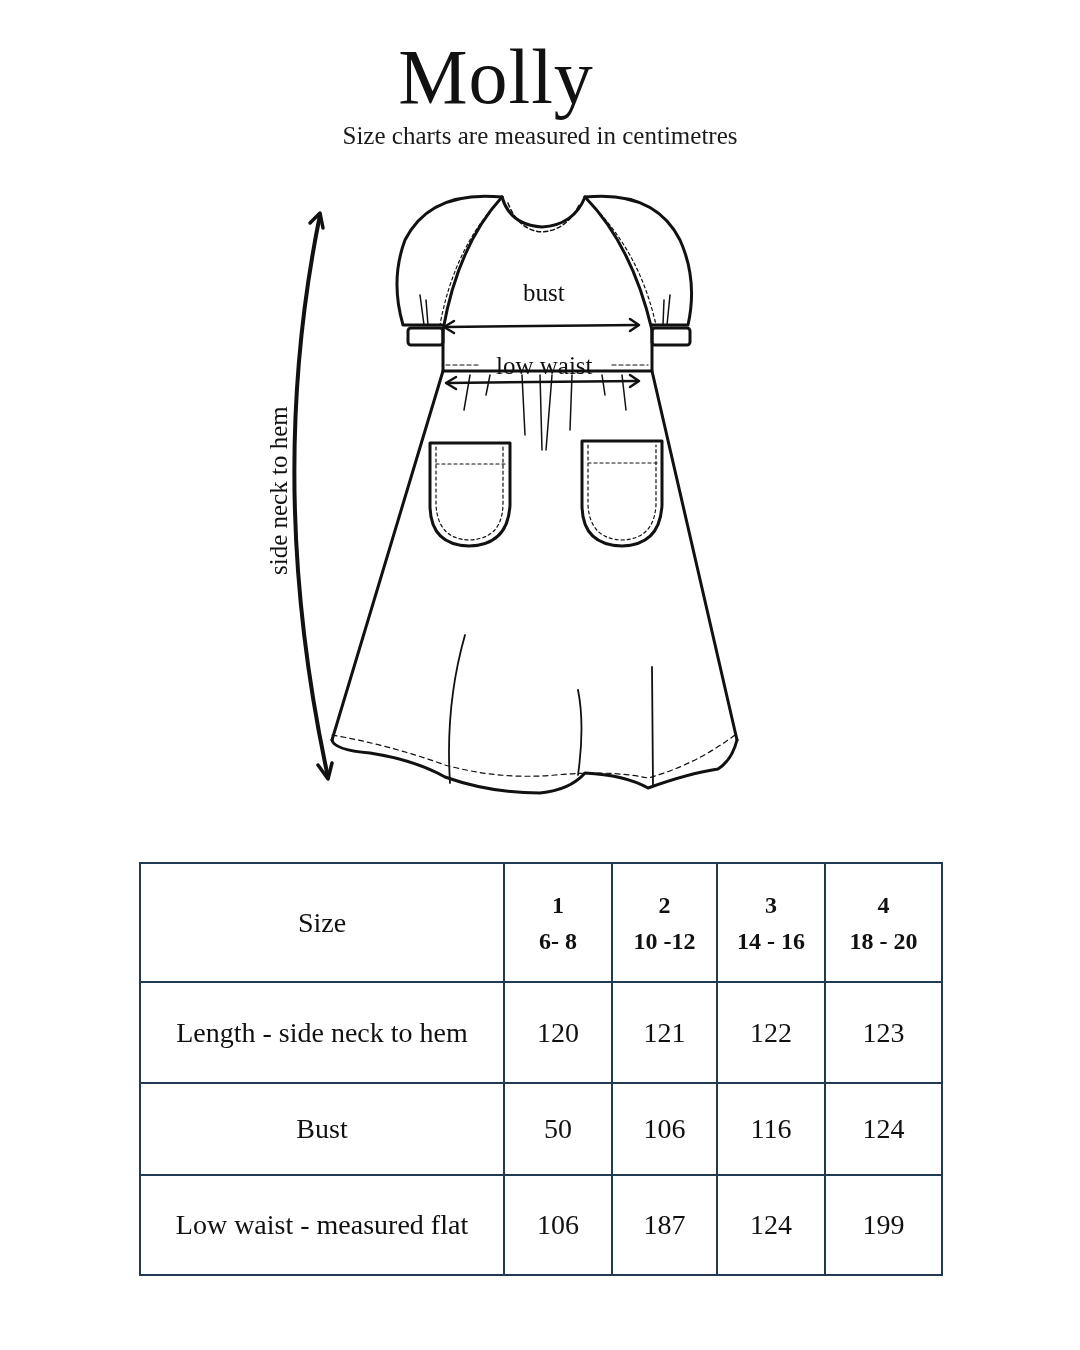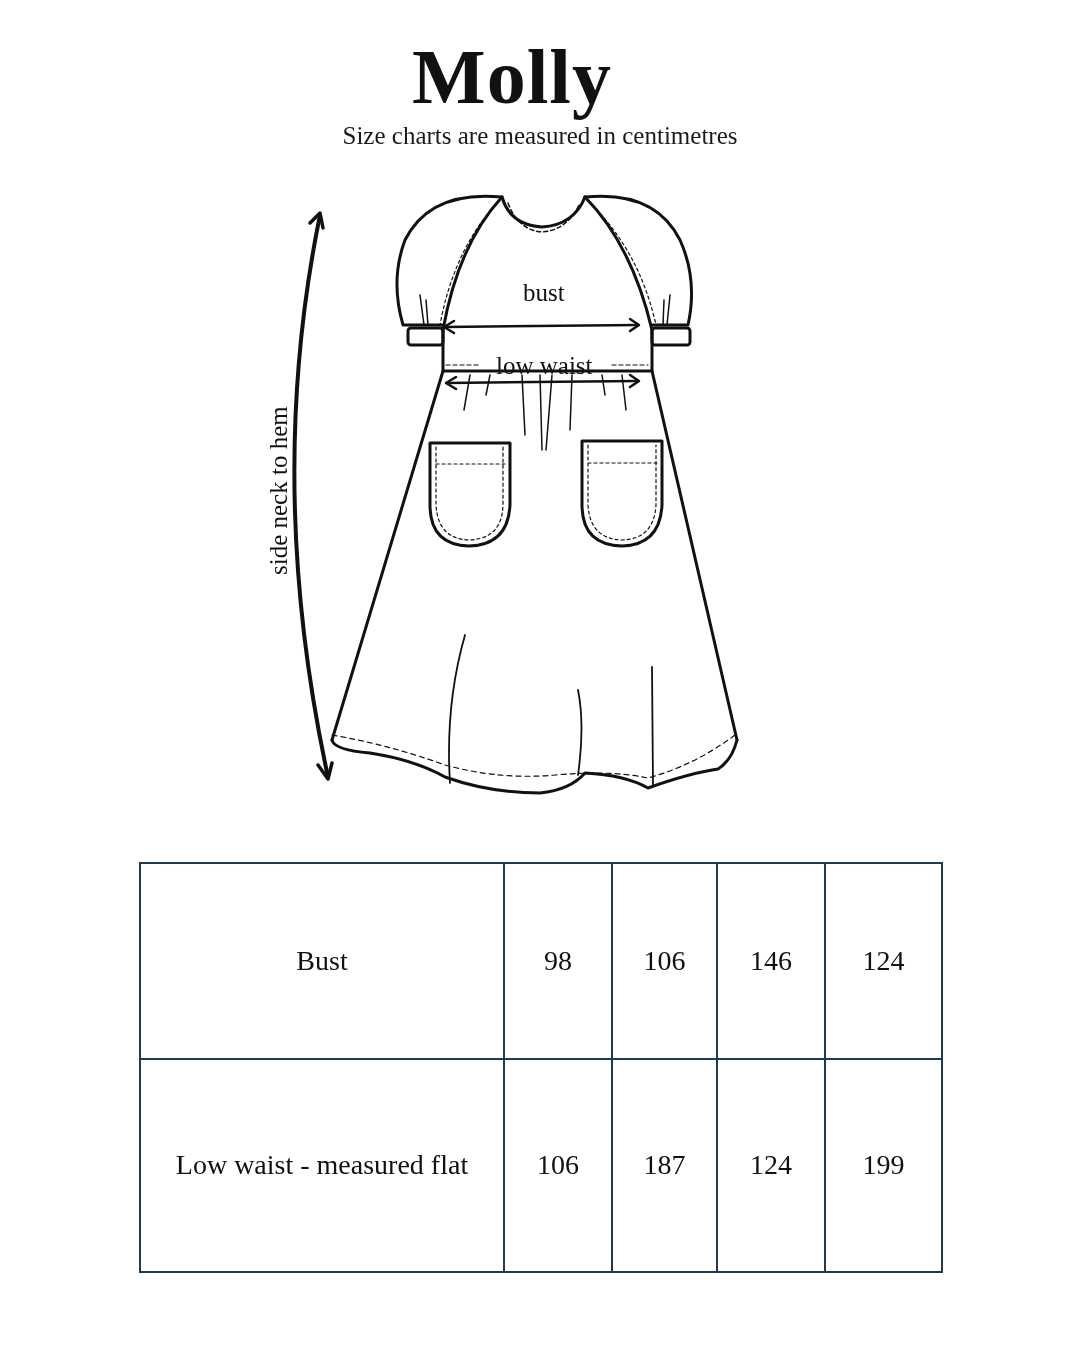--- a/index.html
+++ b/index.html
@@ -2,21 +2,21 @@
 <html><head>
 <meta charset="utf-8">
 <style>
   html, body { margin: 0; padding: 0; background: #ffffff; }
   body {
     width: 1080px; height: 1350px; position: relative; overflow: hidden;
     font-family: "Liberation Serif", "DejaVu Serif", serif; color: #111;
   }
   .title {
     position: absolute; left: 0; top: 32px; width: 992px; text-align: center;
-    font-size: 78px; line-height: 90px; letter-spacing: 1px; font-weight: 700; margin-left: 16px;
+    font-size: 78px; line-height: 90px; letter-spacing: 1px; font-weight: 400;
   }
   .subtitle {
     position: absolute; left: 0; top: 120px; width: 1080px; text-align: center;
     font-size: 25px; line-height: 32px; color: #1a1a1a;
   }
   .illustration { position: absolute; left: 240px; top: 185px; width: 540px; height: 620px; }
   .illustration svg { position: absolute; left: 0; top: 0; }
   .lbl { position: absolute; font-size: 25px; line-height: 28px; color: #111; white-space: nowrap; }
   .lbl-bust { left: 283px; top: 94px; }
   .lbl-lowwaist { left: 256px; top: 167px; }
@@ -104,25 +104,51 @@
 
 <table class="sizes">
   <colgroup>
     <col style="width:364px">
       <col style="width:108px">
       <col style="width:105px">
       <col style="width:108px">
       <col style="width:117px">
   </colgroup>
   <tbody>
+      <tr style="height:119px">
+    <td class="rowlabel">Size</td>
+    <td>
+      <span class="hdr-num">1</span>
+      <span class="hdr-range">6- 8</span>
+    </td>
+    <td>
+      <span class="hdr-num">2</span>
+      <span class="hdr-range">10 -12</span>
+    </td>
+    <td>
+      <span class="hdr-num">3</span>
+      <span class="hdr-range">14 - 16</span>
+    </td>
+    <td>
+      <span class="hdr-num">4</span>
+      <span class="hdr-range">18 - 20</span>
+    </td>
+  </tr>
+  <tr style="height:101px">
+    <td class="rowlabel">Length - side neck to hem</td>
+    <td>120</td>
+    <td>121</td>
+    <td>122</td>
+    <td>123</td>
+  </tr>
   <tr style="height:92px">
     <td class="rowlabel">Bust</td>
-    <td>98</td>
+    <td>50</td>
     <td>106</td>
-    <td>146</td>
+    <td>116</td>
     <td>124</td>
   </tr>
   <tr style="height:100px">
     <td class="rowlabel">Low waist - measured flat</td>
     <td>106</td>
     <td>187</td>
     <td>124</td>
     <td>199</td>
   </tr>
 </tbody>

